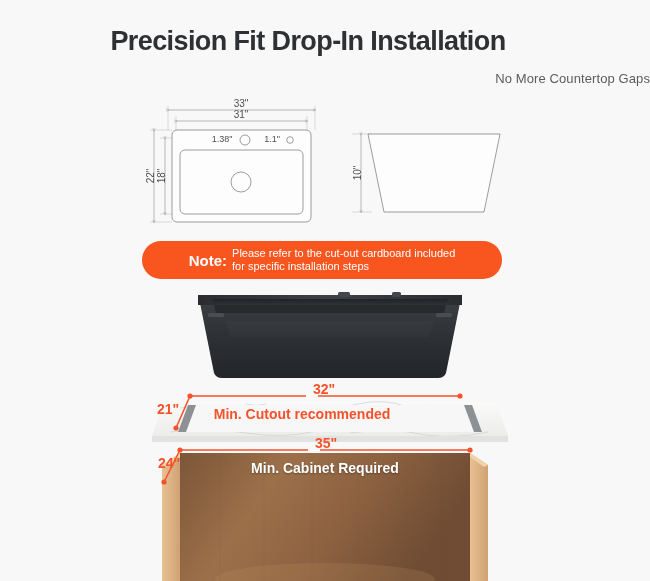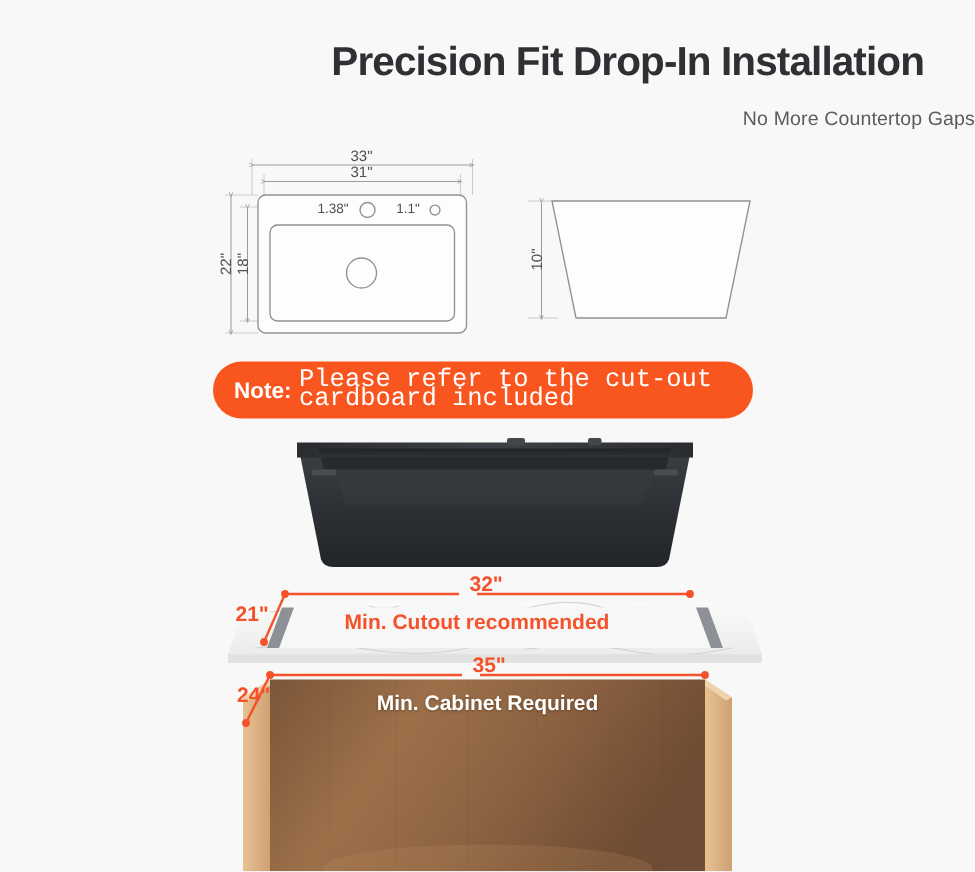--- a/index.html
+++ b/index.html
@@ -7,21 +7,21 @@
     width:650px;height:581px;
     background:#f7f7f7;
     font-family:"Liberation Sans", sans-serif;
     overflow:hidden;
     position:relative;
   }
   .page{position:relative;width:650px;height:581px;overflow:hidden;background:#f8f8f8;}
 
   
   .title{
-    position:absolute;top:26px;left:0;width:616px;text-align:right;
+    position:absolute;top:26px;left:0;width:616px;text-align:center;
     font-size:27px;font-weight:bold;color:#2e3033;letter-spacing:-0.6px;
   }
   .subtitle{
     position:absolute;top:71px;left:0;width:650px;text-align:right;
     font-size:13px;color:#5a5c5e;letter-spacing:.1px;
   }
 
   
   .tech{position:absolute;top:92px;left:0;width:650px;height:150px;}
   .tech svg{display:block;}
@@ -31,21 +31,21 @@
   
   .note{
     position:absolute;left:142px;top:241px;width:360px;height:38px;
     background:#f9551f;border-radius:19px;
     display:flex;align-items:center;justify-content:center;
     box-sizing:border-box;padding:0 14px;
   }
   .note-label{
     color:#ffffff;font-size:15px;font-weight:bold;margin-right:5px;white-space:nowrap;
   }
-  .note-body{color:#ffffff;font-size:17px;line-height:13.5px;font-family:Liberation Mono, monospace;}
+  .note-body{color:#ffffff;font-size:11px;line-height:13.5px;}
 
   
   .sink{position:absolute;left:196px;top:285px;width:268px;height:95px;}
 
   
   .counter{position:absolute;left:150px;top:388px;width:360px;height:62px;}
 
   
   .cabinet{position:absolute;left:160px;top:443px;width:330px;height:138px;}
 
@@ -54,21 +54,21 @@
   .mlabel{
     position:absolute;font-family:"Liberation Sans",sans-serif;
     font-weight:bold;color:#f4522a;white-space:nowrap;
   }
   .m32{font-size:14px;left:313px;top:381px;}
   .m21{font-size:14px;left:157px;top:401px;}
   .m35{font-size:14px;left:315px;top:435px;}
   .m24{font-size:14px;left:158px;top:455px;}
   .cutout-text{
     position:absolute;left:0;top:406px;width:604px;text-align:center;
-    font-size:14px;font-weight:bold;color:#f4522a;padding-left:16px;
+    font-size:14px;font-weight:bold;color:#f4522a;
   }
   .cabinet-text{
     position:absolute;left:0;top:460px;width:650px;text-align:center;
     font-size:14px;font-weight:bold;color:#ffffff;
     text-shadow:0 1px 2px rgba(0,0,0,.35);
   }
 </style>
 </head>
 <body>
 
@@ -127,20 +127,21 @@
       <text class="dimtext" x="361" y="81" text-anchor="middle" transform="rotate(-90 361 81)">10"</text>
 
       <path d="M368,42 L500,42 L484,120 L384,120 Z" fill="#fdfdfd" stroke="#8e9195" stroke-width="0.9"></path>
     </svg>
   </div>
 
   <div class="note">
     <span class="note-label">Note:</span>
     <span class="note-body">
       <span>Please refer to the cut-out cardboard included</span><br>
+      <span>for specific installation steps</span>
     </span>
   </div>
 
   <div class="sink">
     <svg width="268" height="95" viewBox="0 0 268 95">
       <defs>
         <linearGradient id="bodyG" x1="0" y1="0" x2="0" y2="1">
           <stop offset="0%" stop-color="#3a3d41"></stop>
           <stop offset="45%" stop-color="#2d3034"></stop>
           <stop offset="100%" stop-color="#232629"></stop>

